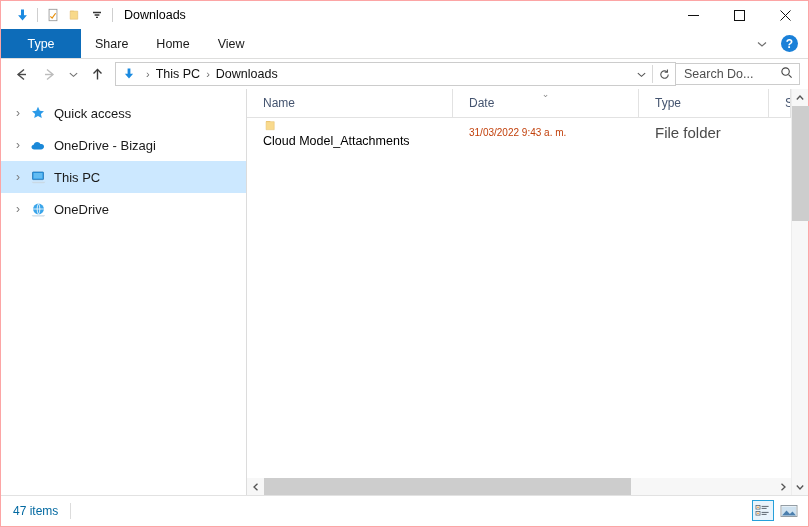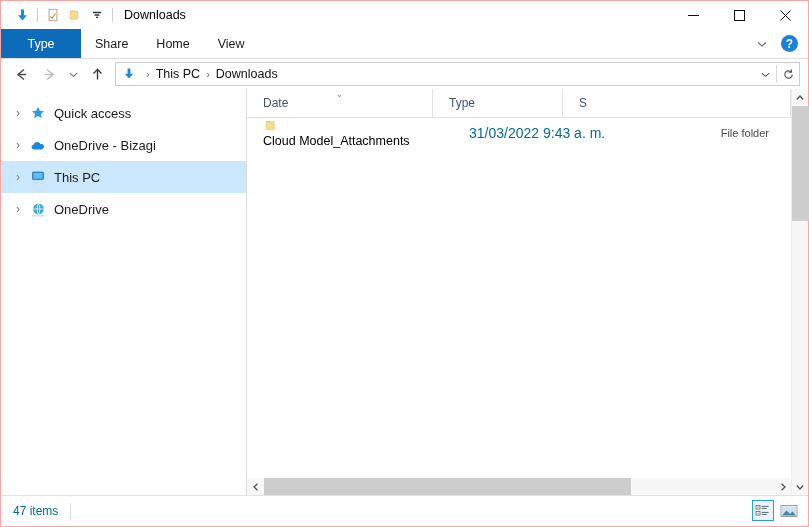--- a/index.html
+++ b/index.html
@@ -328,32 +328,31 @@
   }
   .cell-text {
     font-size: 12.5px;
     color: #000000;
     white-space: nowrap;
   }
   .cell-date {
     width: 186px;
     padding-left: 16px;
     box-sizing: border-box;
-    font-size: 14px;
-    color: #0369a1;
+    font-size: 10px;
+    color: #c2410c;
     white-space: nowrap;
   }
   .cell-type {
     width: 130px;
     padding-left: 16px;
     box-sizing: border-box;
-    font-size: 11px;
+    font-size: 15px;
     color: #4a4a4a;
     white-space: nowrap;
-    text-align: right;
   }
 
   
   .vscroll {
     width: 17px;
     flex: none;
     background: #f7f7f7;
     border-left: 1px solid #ededed;
     display: flex;
     flex-direction: column;
@@ -561,20 +560,29 @@
       </div>
       <div class="addr-divider"></div>
       <div class="addr-btn">
         <svg width="13" height="13" viewBox="0 0 14 14">
           <path d="M11 7a4 4 0 1 1-1.3-2.9" fill="none" stroke="#555" stroke-width="1.2"></path>
           <path d="M10.2 1.6v3h-3" fill="none" stroke="#555" stroke-width="1.2"></path>
         </svg>
       </div>
     </div>
 
+    <div class="searchbox">
+      <span>Search Do...</span>
+      <span>
+        <svg width="13" height="13" viewBox="0 0 14 14">
+          <circle cx="6" cy="6" r="4" fill="none" stroke="#444" stroke-width="1.2"></circle>
+          <path d="M9.2 9.2L12.5 12.5" stroke="#444" stroke-width="1.2"></path>
+        </svg>
+      </span>
+    </div>
   </div>
 
   <div class="body">
 
     <div class="navpane">
 
       <div class="nav-item">
         <span class="nav-expander">›</span>
         <span class="nav-icon">
           <svg width="16" height="16" viewBox="0 0 16 16">
@@ -616,20 +624,23 @@
           </svg>
         </span>
         <span class="nav-label">OneDrive</span>
       </div>
 
     </div>
 
     <div class="listpane">
 
       <div class="colheader">
+        <div class="col col-name">
+          <span>Name</span>
+        </div>
         <div class="col col-date">
           <span class="sort-arrow">⌄</span>
           <span>Date</span>
         </div>
         <div class="col col-type">
           <span>Type</span>
         </div>
         <div class="col col-size">
           <span>S</span>
         </div>

